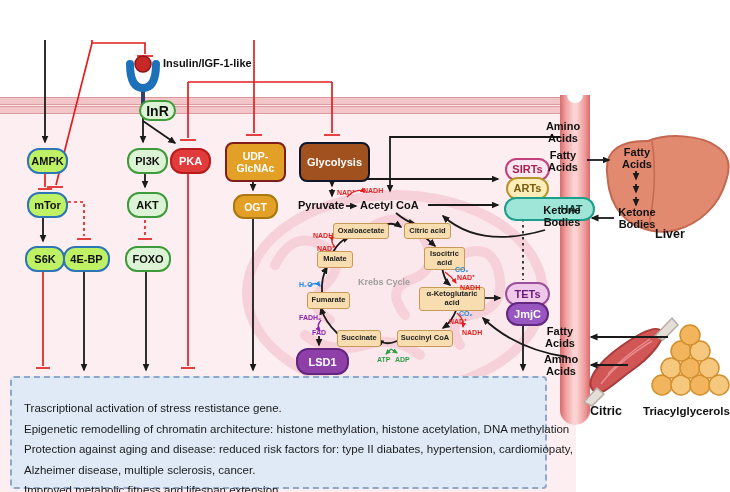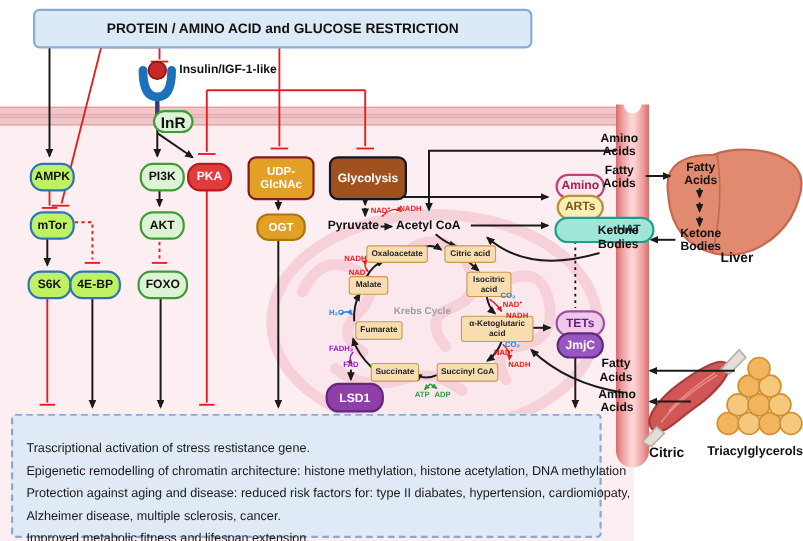--- a/index.html
+++ b/index.html
@@ -192,23 +192,20 @@
       <path d="M391 349 L397 353" stroke="#2e9e44" marker-end="url(#mG)"></path>
     </g>
 
     <g>
       <path d="M143 88 L143 114" stroke="#33406e" stroke-width="4"></path>
       <path d="M130 64 Q130 88 143 88 Q156 88 156 64" fill="none" stroke="#1d71b8" stroke-width="8" stroke-linecap="round"></path>
       <circle cx="143" cy="64" r="8" fill="#c62828" stroke="#8e1515" stroke-width="1.5"></circle>
     </g>
   </svg>
 
-  <div class="abs topbox">
-    <span>PROTEIN / AMINO ACID and GLUCOSE RESTRICTION</span>
-  </div>
 
   <div class="abs lblb" style="left:163px;top:57px;font-size:11px;">Insulin/IGF-1-like</div>
   <div class="abs pill green" style="left:139px;top:100px;width:33px;height:17px;font-size:14px;">InR</div>
 
   <div class="abs pill blue" style="left:27px;top:148px;width:37px;height:22px;">AMPK</div>
   <div class="abs pill blue" style="left:27px;top:192px;width:37px;height:22px;">mTor</div>
   <div class="abs pill blue" style="left:25px;top:246px;width:36px;height:22px;">S6K</div>
   <div class="abs pill blue" style="left:63px;top:246px;width:43px;height:22px;">4E-BP</div>
   <div class="abs pill green" style="left:127px;top:148px;width:37px;height:22px;">PI3K</div>
   <div class="abs pill green" style="left:127px;top:192px;width:37px;height:22px;">AKT</div>
@@ -221,21 +218,21 @@
 
   <div class="abs lblb" style="left:298px;top:199px;font-size:11px;">Pyruvate</div>
   <div class="abs lblb" style="left:360px;top:199px;font-size:11px;">Acetyl CoA</div>
 
   <div class="abs kbox" style="left:333px;top:223px;width:50px;height:12px;">Oxaloacetate</div>
   <div class="abs kbox" style="left:404px;top:223px;width:41px;height:12px;">Citric acid</div>
   <div class="abs kbox" style="left:424px;top:247px;width:35px;height:19px;">Isocitric acid</div>
   <div class="abs kbox" style="left:419px;top:287px;width:60px;height:20px;">α-Ketoglutaric acid</div>
   <div class="abs kbox" style="left:397px;top:330px;width:50px;height:13px;">Succinyl CoA</div>
   <div class="abs kbox" style="left:337px;top:330px;width:38px;height:13px;">Succinate</div>
-  <div class="abs kbox" style="left:307px;top:292px;width:37px;height:13px;margin-left:16px;">Fumarate</div>
+  <div class="abs kbox" style="left:307px;top:292px;width:37px;height:13px;">Fumarate</div>
   <div class="abs kbox" style="left:317px;top:251px;width:30px;height:13px;">Malate</div>
   <div class="abs" style="left:358px;top:277px;font-weight:bold;font-size:9px;color:#9e9e9e;">Krebs Cycle</div>
 
   <div class="abs cof" style="left:337px;top:189px;color:#e02020;">NAD⁺</div>
   <div class="abs cof" style="left:363px;top:187px;color:#e02020;">NADH</div>
   <div class="abs cof" style="left:313px;top:232px;color:#e02020;">NADH</div>
   <div class="abs cof" style="left:317px;top:245px;color:#e02020;">NAD⁺</div>
   <div class="abs cof" style="left:299px;top:281px;color:#1e88e5;">H₂O</div>
   <div class="abs cof" style="left:455px;top:266px;color:#1e88e5;">CO₂</div>
   <div class="abs cof" style="left:457px;top:274px;color:#e02020;">NAD⁺</div>
@@ -243,21 +240,21 @@
   <div class="abs cof" style="left:459px;top:310px;color:#1e88e5;">CO₂</div>
   <div class="abs cof" style="left:449px;top:318px;color:#e02020;">NAD⁺</div>
   <div class="abs cof" style="left:462px;top:329px;color:#e02020;">NADH</div>
   <div class="abs cof" style="left:299px;top:314px;color:#8e24aa;">FADH₂</div>
   <div class="abs cof" style="left:312px;top:329px;color:#8e24aa;">FAD</div>
   <div class="abs cof" style="left:377px;top:356px;color:#2e9e44;">ATP</div>
   <div class="abs cof" style="left:395px;top:356px;color:#2e9e44;">ADP</div>
 
   <div class="abs purp" style="left:296px;top:348px;width:49px;height:23px;">LSD1</div>
 
-  <div class="abs pill sirts" style="left:505px;top:158px;width:41px;height:19px;">Amino</div>
+  <div class="abs pill sirts" style="left:505px;top:158px;width:41px;height:19px;">SIRTs</div>
   <div class="abs pill arts" style="left:506px;top:177px;width:39px;height:19px;">ARTs</div>
   <div class="abs pill hat" style="left:504px;top:197px;width:43px;height:20px;padding-left:44px;">HAT</div>
   <div class="abs pill tets" style="left:505px;top:282px;width:41px;height:20px;">TETs</div>
   <div class="abs pill jmjc" style="left:506px;top:302px;width:39px;height:20px;">JmjC</div>
 
   <div class="abs vlabel" style="left:538px;top:121px;width:50px;">Amino Acids</div>
   <div class="abs vlabel" style="left:540px;top:150px;width:46px;">Fatty Acids</div>
   <div class="abs vlabel" style="left:535px;top:205px;width:54px;">Ketone Bodies</div>
   <div class="abs vlabel" style="left:537px;top:326px;width:46px;">Fatty Acids</div>
   <div class="abs vlabel" style="left:535px;top:354px;width:52px;">Amino Acids</div>

